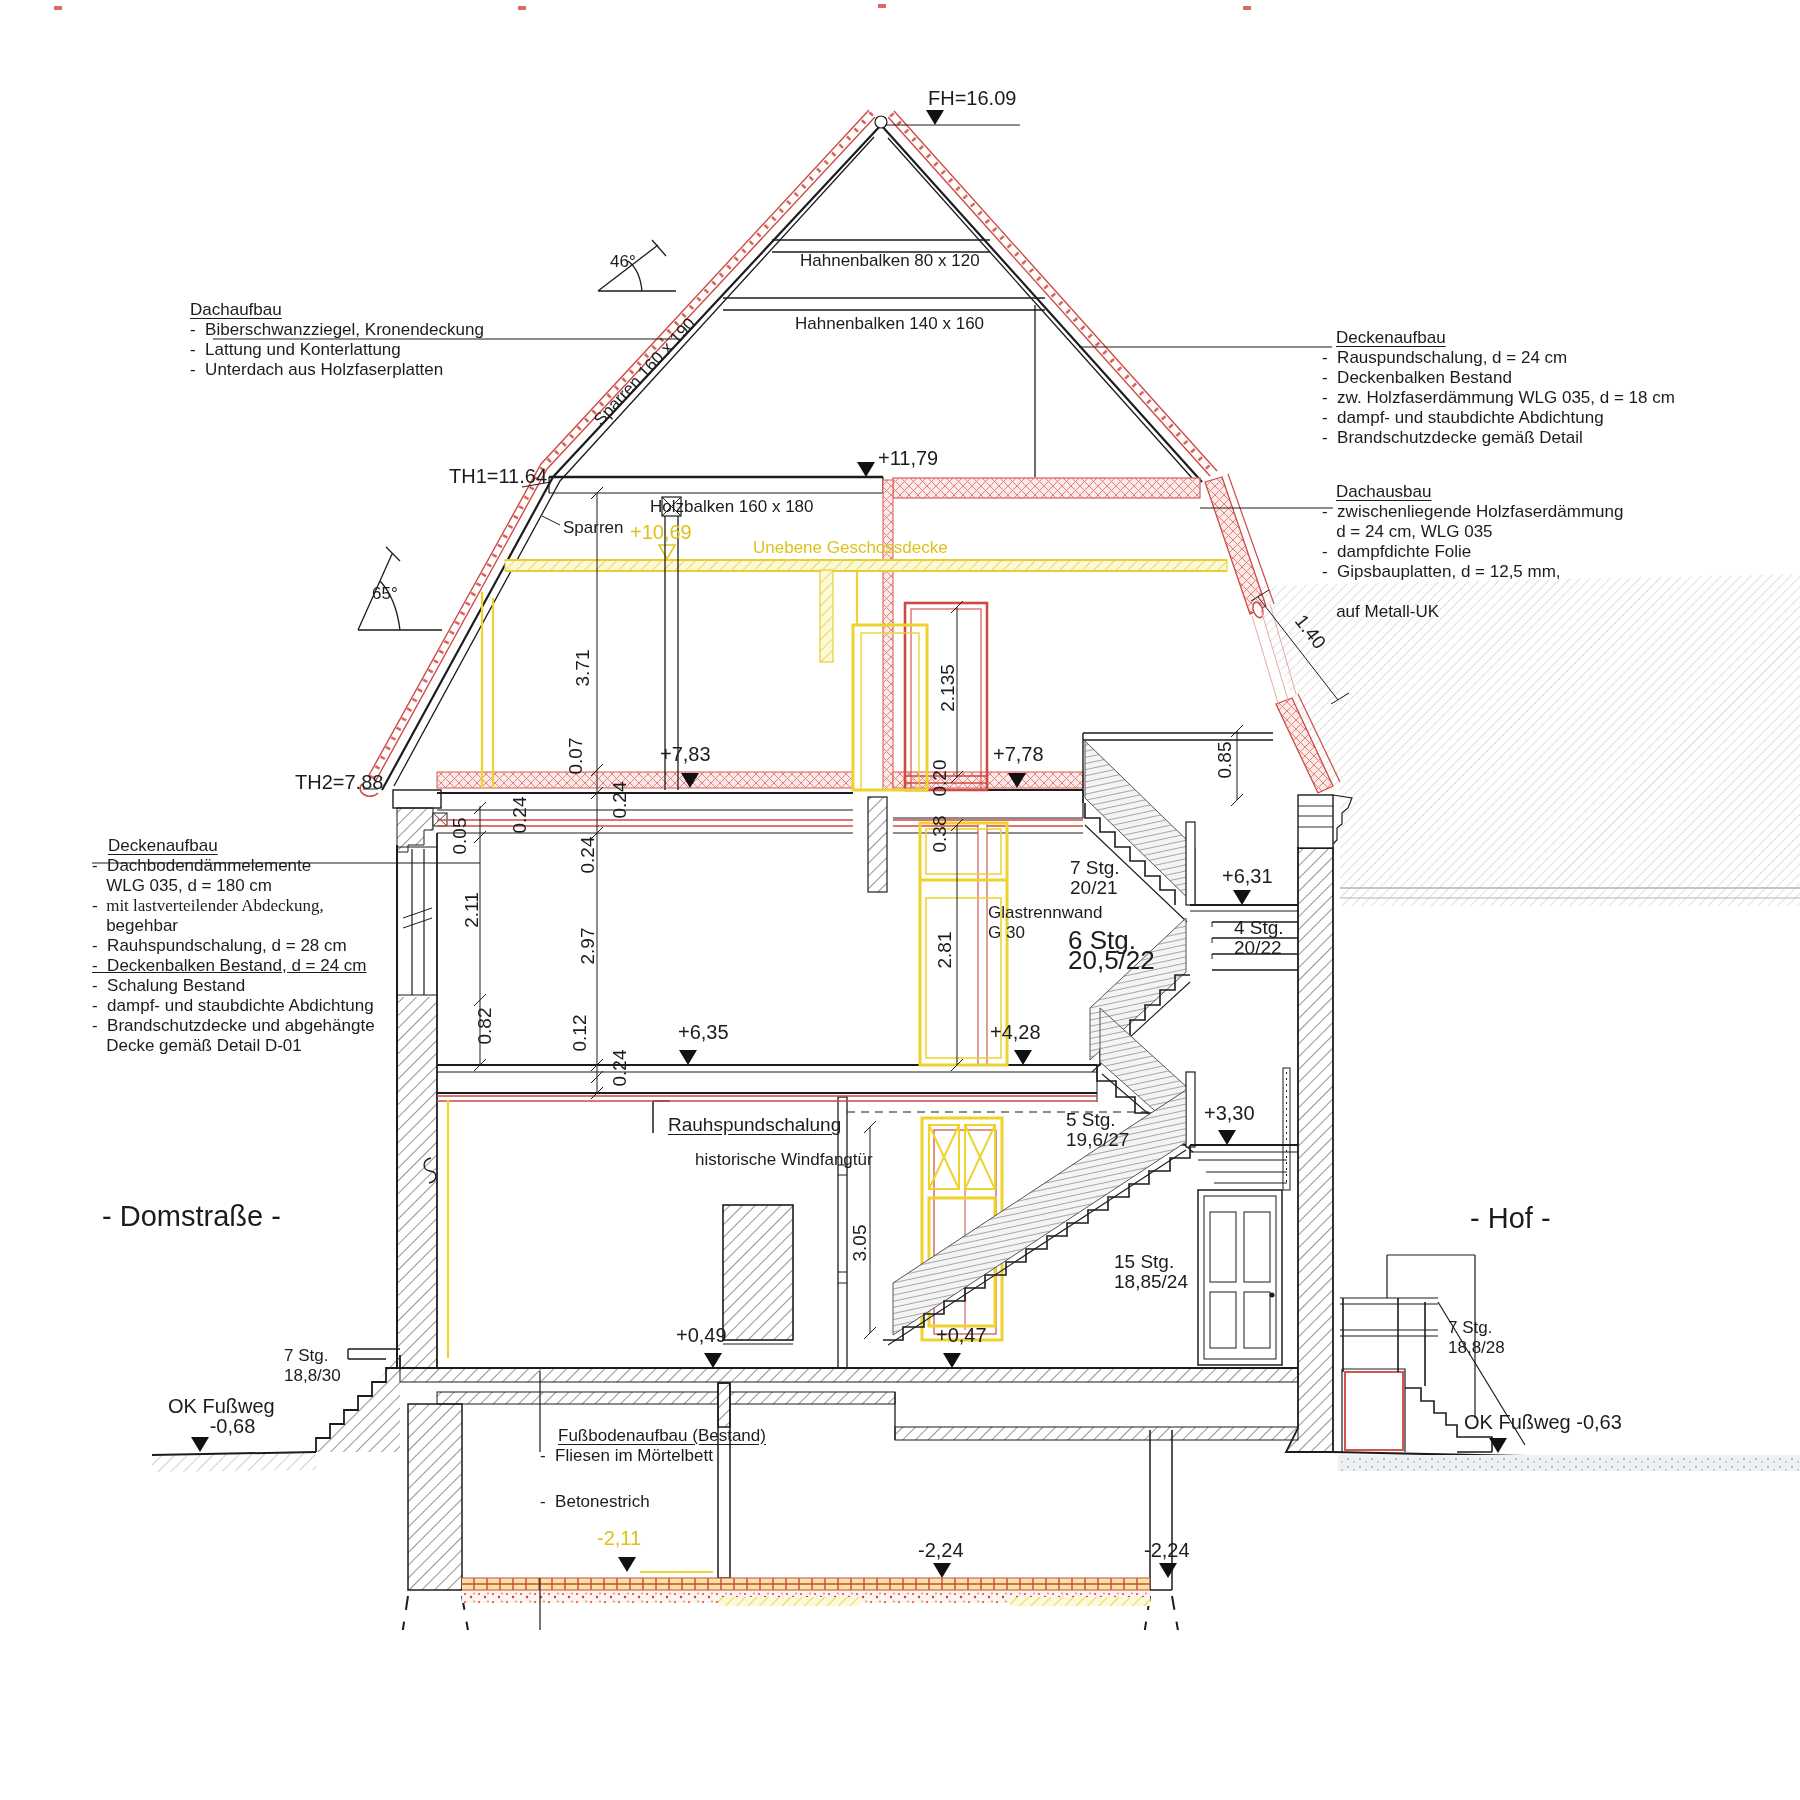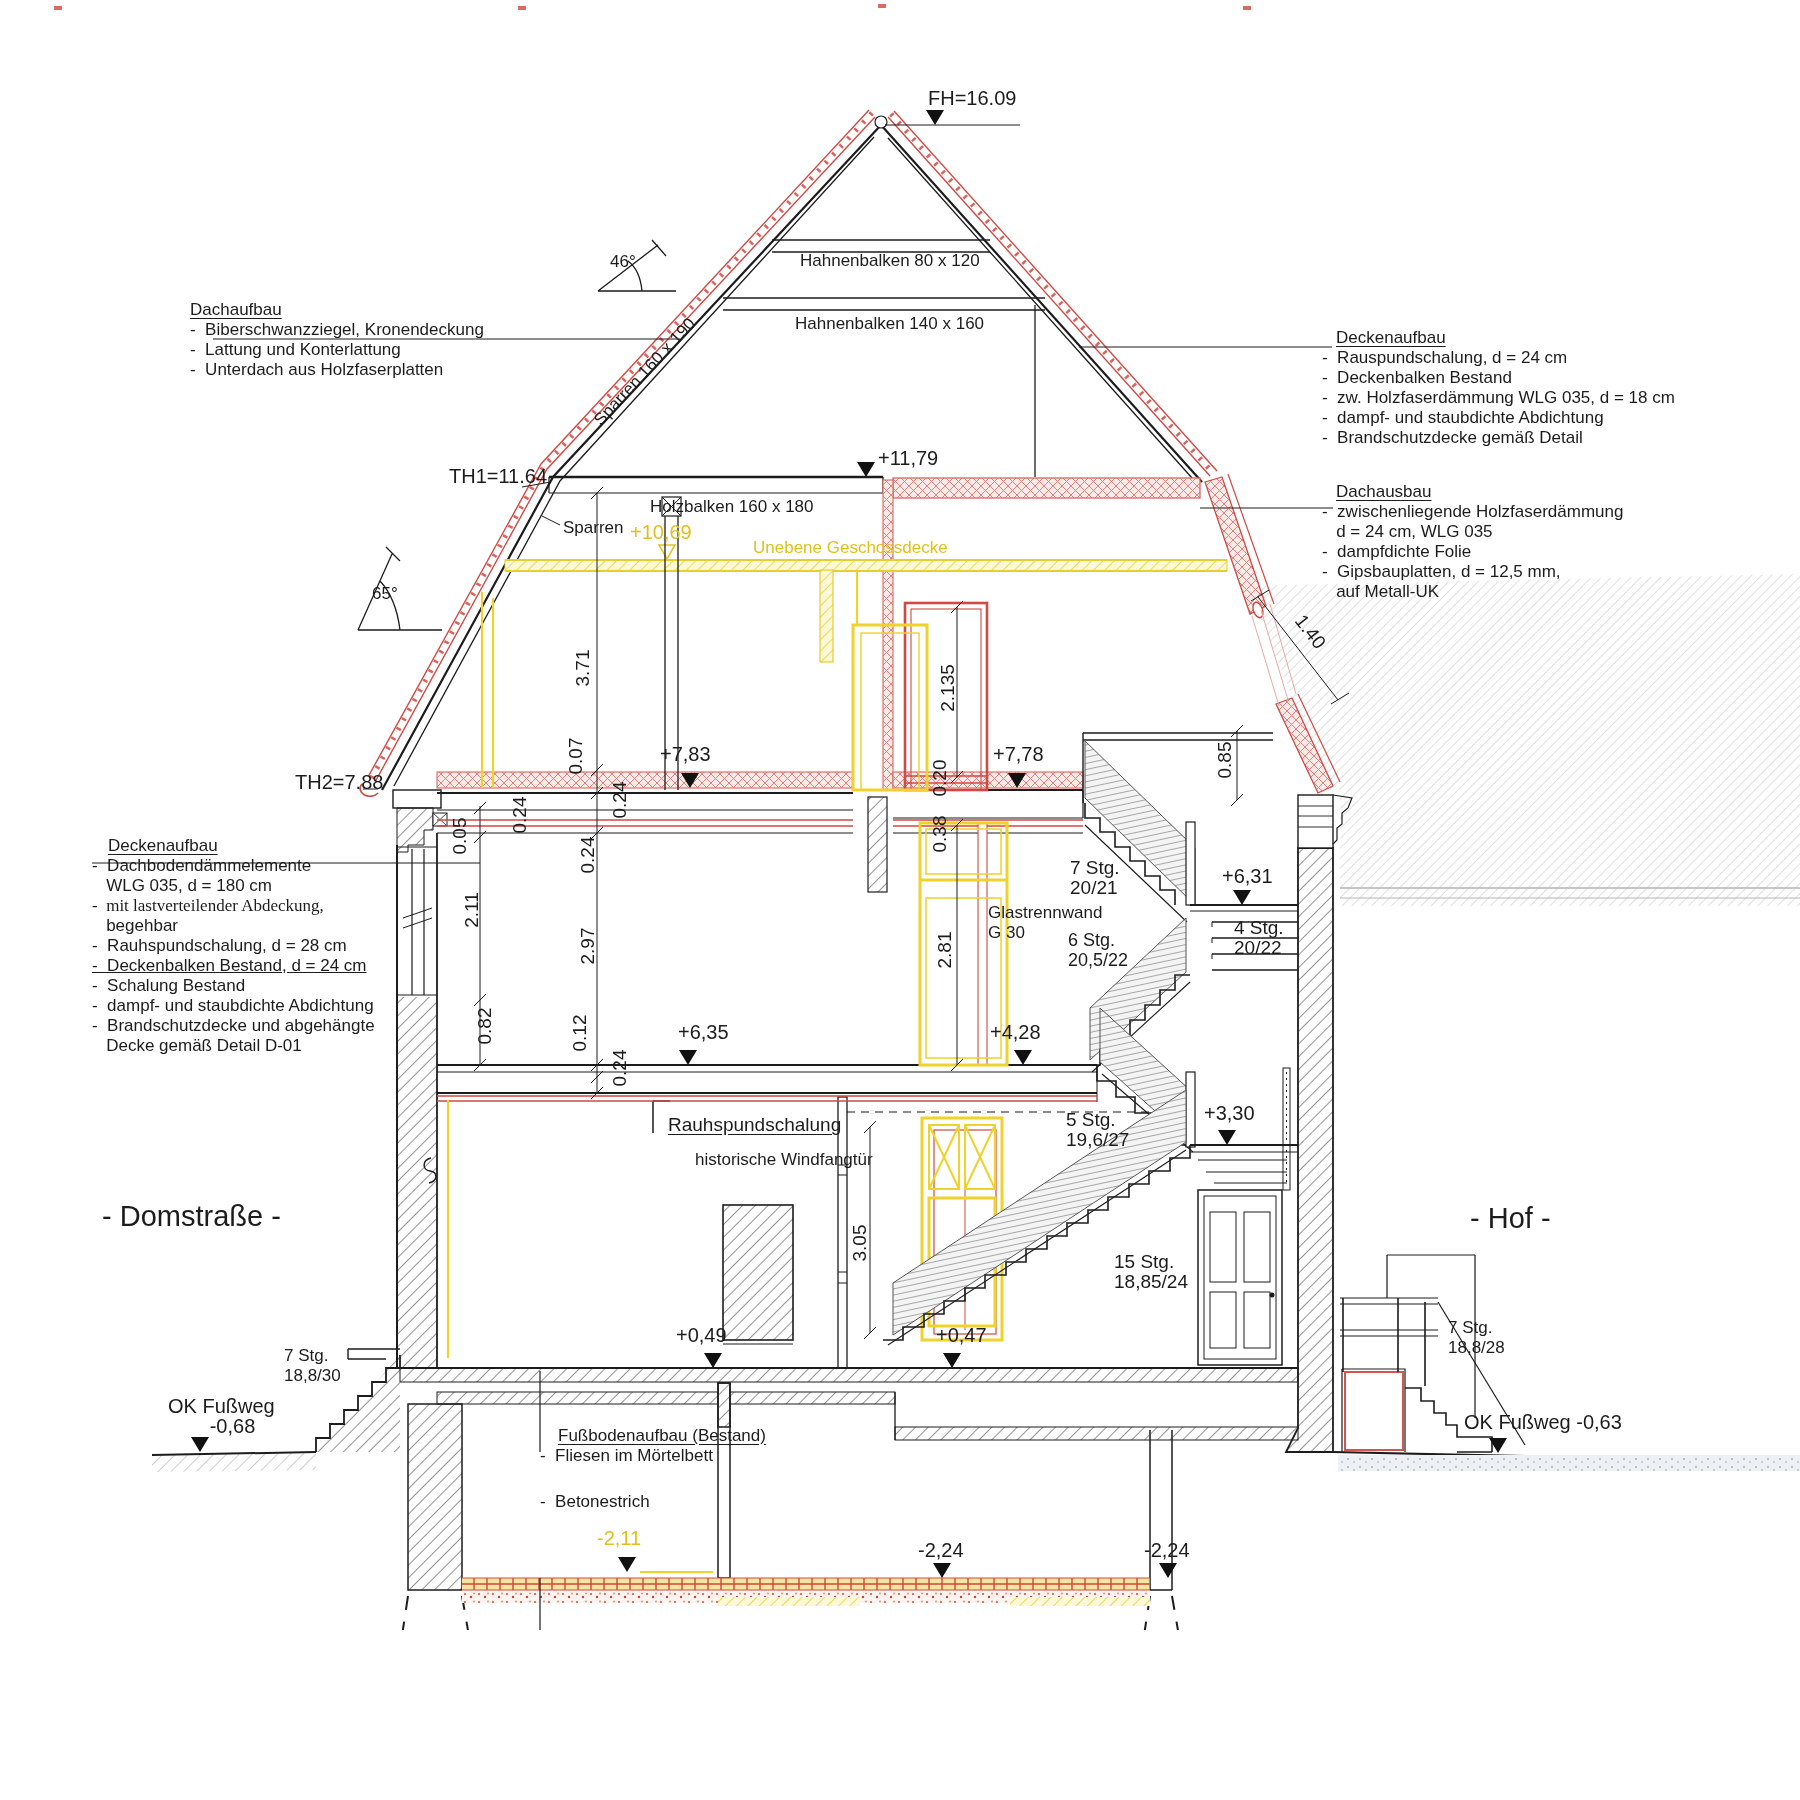--- a/index.html
+++ b/index.html
@@ -368,21 +368,21 @@
 <div class="t dim" style="left:580px;top:1033px;">0.12</div>
 <div class="t dim" style="left:620px;top:1068px;">0.24</div>
 <div class="t dim" style="left:860px;top:1243px;">3.05</div>
 <div class="t dim" style="left:1225px;top:760px;">0.85</div>
 <div class="t dim" style="left:1310px;top:632px;transform:translate(-50%,-50%) rotate(52deg);">1.40</div>
 
 <div class="t" style="left:1070px;top:858px;font-size:19px;">7 Stg.
 20/21</div>
 <div class="t" style="left:1234px;top:918px;font-size:19px;">4 Stg.
 20/22</div>
-<div class="t" style="left:1068px;top:930px;font-size:18px;">6 Stg.
+<div class="t" style="left:1068px;top:930px;font-size:26px;">6 Stg.
 20,5/22</div>
 <div class="t" style="left:1066px;top:1110px;font-size:19px;">5 Stg.
 19,6/27</div>
 <div class="t" style="left:1114px;top:1252px;font-size:19px;">15 Stg.
 18,85/24</div>
 <div class="t" style="left:284px;top:1346px;">7 Stg.
 18,8/30</div>
 <div class="t" style="left:1448px;top:1318px;">7 Stg.
 18,8/28</div>
 
@@ -410,21 +410,21 @@
   <div class="t" style="position:static;">-  dampf- und staubdichte Abdichtung</div>
   <div class="t" style="position:static;">-  Brandschutzdecke gemäß Detail</div>
 </div>
 
 <div class="blk" style="position:absolute;left:1322px;top:482px;">
   <div class="t ti" style="position:static;padding-left:14px;">Dachausbau</div>
   <div class="t" style="position:static;">-  zwischenliegende Holzfaserdämmung</div>
   <div class="t" style="position:static;">   d = 24 cm, WLG 035</div>
   <div class="t" style="position:static;">-  dampfdichte Folie</div>
   <div class="t" style="position:static;">-  Gipsbauplatten, d = 12,5 mm,</div>
-  <div class="t" style="position:static;">   auf Metall-UK</div>
+  <div class="t" style="position:static;margin-top:20px;">   auf Metall-UK</div>
 </div>
 
 <div class="blk" style="position:absolute;left:92px;top:836px;">
   <div class="t ti" style="position:static;padding-left:16px;">Deckenaufbau</div>
   <div class="t" style="position:static;">-  Dachbodendämmelemente</div>
   <div class="t" style="position:static;">   WLG 035, d = 180 cm</div>
   <div class="t" style="position:static;font-family:Liberation Serif, serif;">-  mit lastverteilender Abdeckung,</div>
   <div class="t" style="position:static;">   begehbar</div>
   <div class="t" style="position:static;">-  Rauhspundschalung, d = 28 cm</div>
   <div class="t" style="position:static;text-decoration:underline;">-  Deckenbalken Bestand, d = 24 cm</div>

